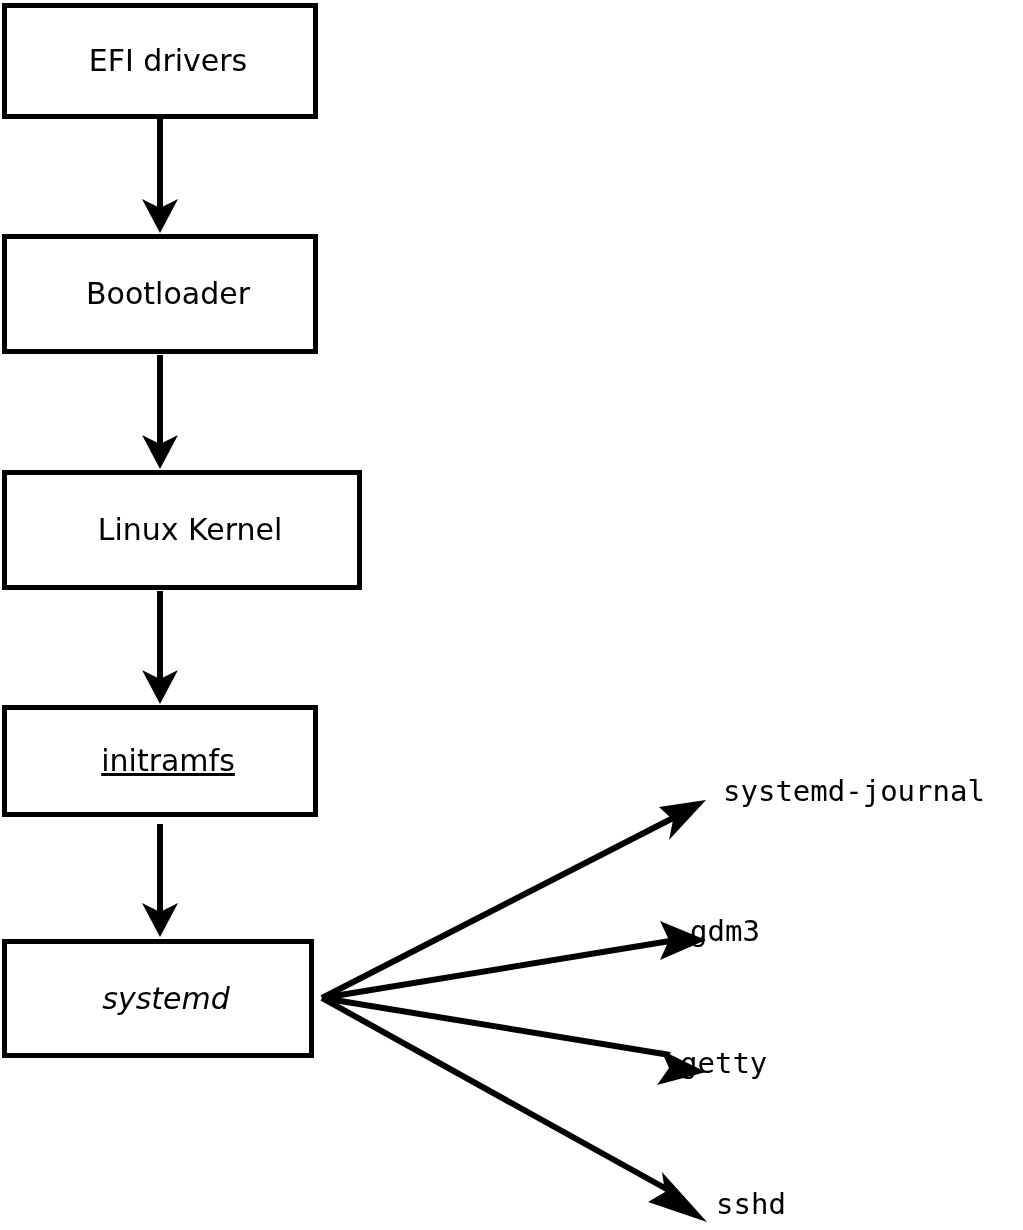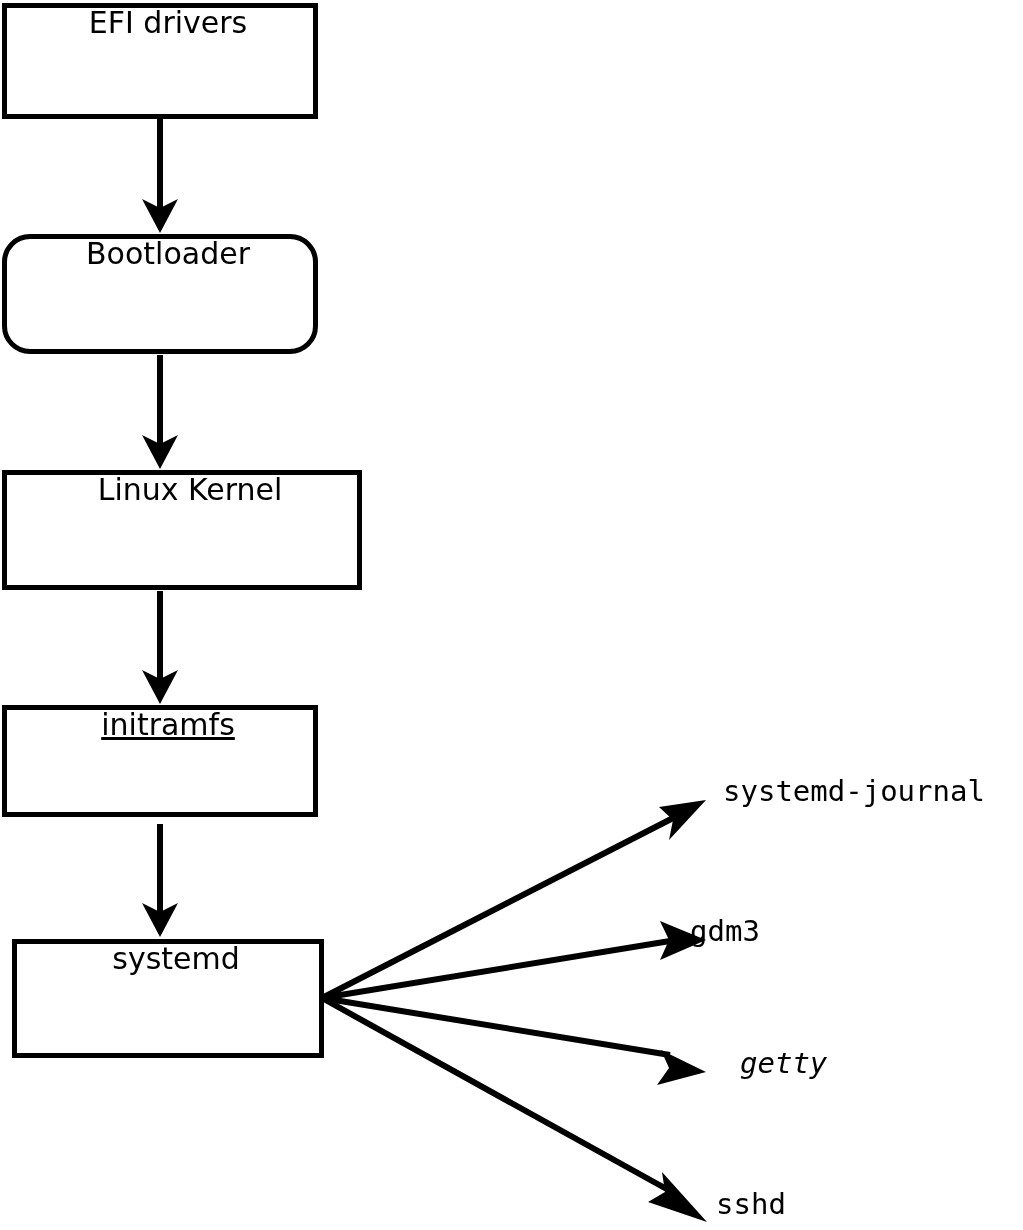--- a/index.html
+++ b/index.html
@@ -15,21 +15,21 @@
     background: #ffffff;
     overflow: hidden;
     font-family: "DejaVu Sans", sans-serif;
   }
   .node-box {
     position: absolute;
     box-sizing: border-box;
     background: #ffffff;
     border: 5px solid #000000;
     display: flex;
-    align-items: flex-start;
+    align-items: center;
     justify-content: center;
     padding-left: 16px;
   }
   .node-label {
     font-family: "DejaVu Sans", sans-serif;
     font-size: 30px;
     color: #000000;
     line-height: 1;
     letter-spacing: 0px;
     white-space: nowrap;
@@ -71,42 +71,42 @@
 </style>
 </head>
 <body>
 
 <div id="canvas">
 
   <div class="node-box" style="left:2px; top:3px; width:316px; height:116px;">
     <span class="node-label">EFI drivers</span>
   </div>
 
-  <div class="node-box" style="left:2px; top:234px; width:316px; height:120px;border-radius:28px;">
+  <div class="node-box" style="left:2px; top:234px; width:316px; height:120px;">
     <span class="node-label">Bootloader</span>
   </div>
 
   <div class="node-box" style="left:2px; top:470px; width:360px; height:120px;">
     <span class="node-label">Linux Kernel</span>
   </div>
 
   <div class="node-box" style="left:2px; top:705px; width:316px; height:112px;text-decoration:underline;">
     <span class="node-label">initramfs</span>
   </div>
 
-  <div class="node-box" style="left:12px; top:939px; width:312px; height:119px;">
+  <div class="node-box" style="left:2px; top:939px; width:312px; height:119px;font-style:italic;">
     <span class="node-label">systemd</span>
   </div>
 
 
   <div class="leaf-label" style="left:723px; top:777px;text-align:right;">systemd-journal</div>
 
   <div class="leaf-label" style="left:690px; top:917px;">gdm3</div>
 
-  <div class="leaf-label" style="left:740px; top:1049px;font-style:italic;">getty</div>
+  <div class="leaf-label" style="left:680px; top:1049px;">getty</div>
 
   <div class="leaf-label" style="left:716px; top:1190px;">sshd</div>
 
   <svg class="overlay" viewBox="0 0 1023 1230">
 
     <g>
       <line class="edge-line" x1="160" y1="119" x2="160" y2="215"></line>
       <polygon class="edge-head" points="160,233 142,199 160,208 178,199"></polygon>
     </g>
 

